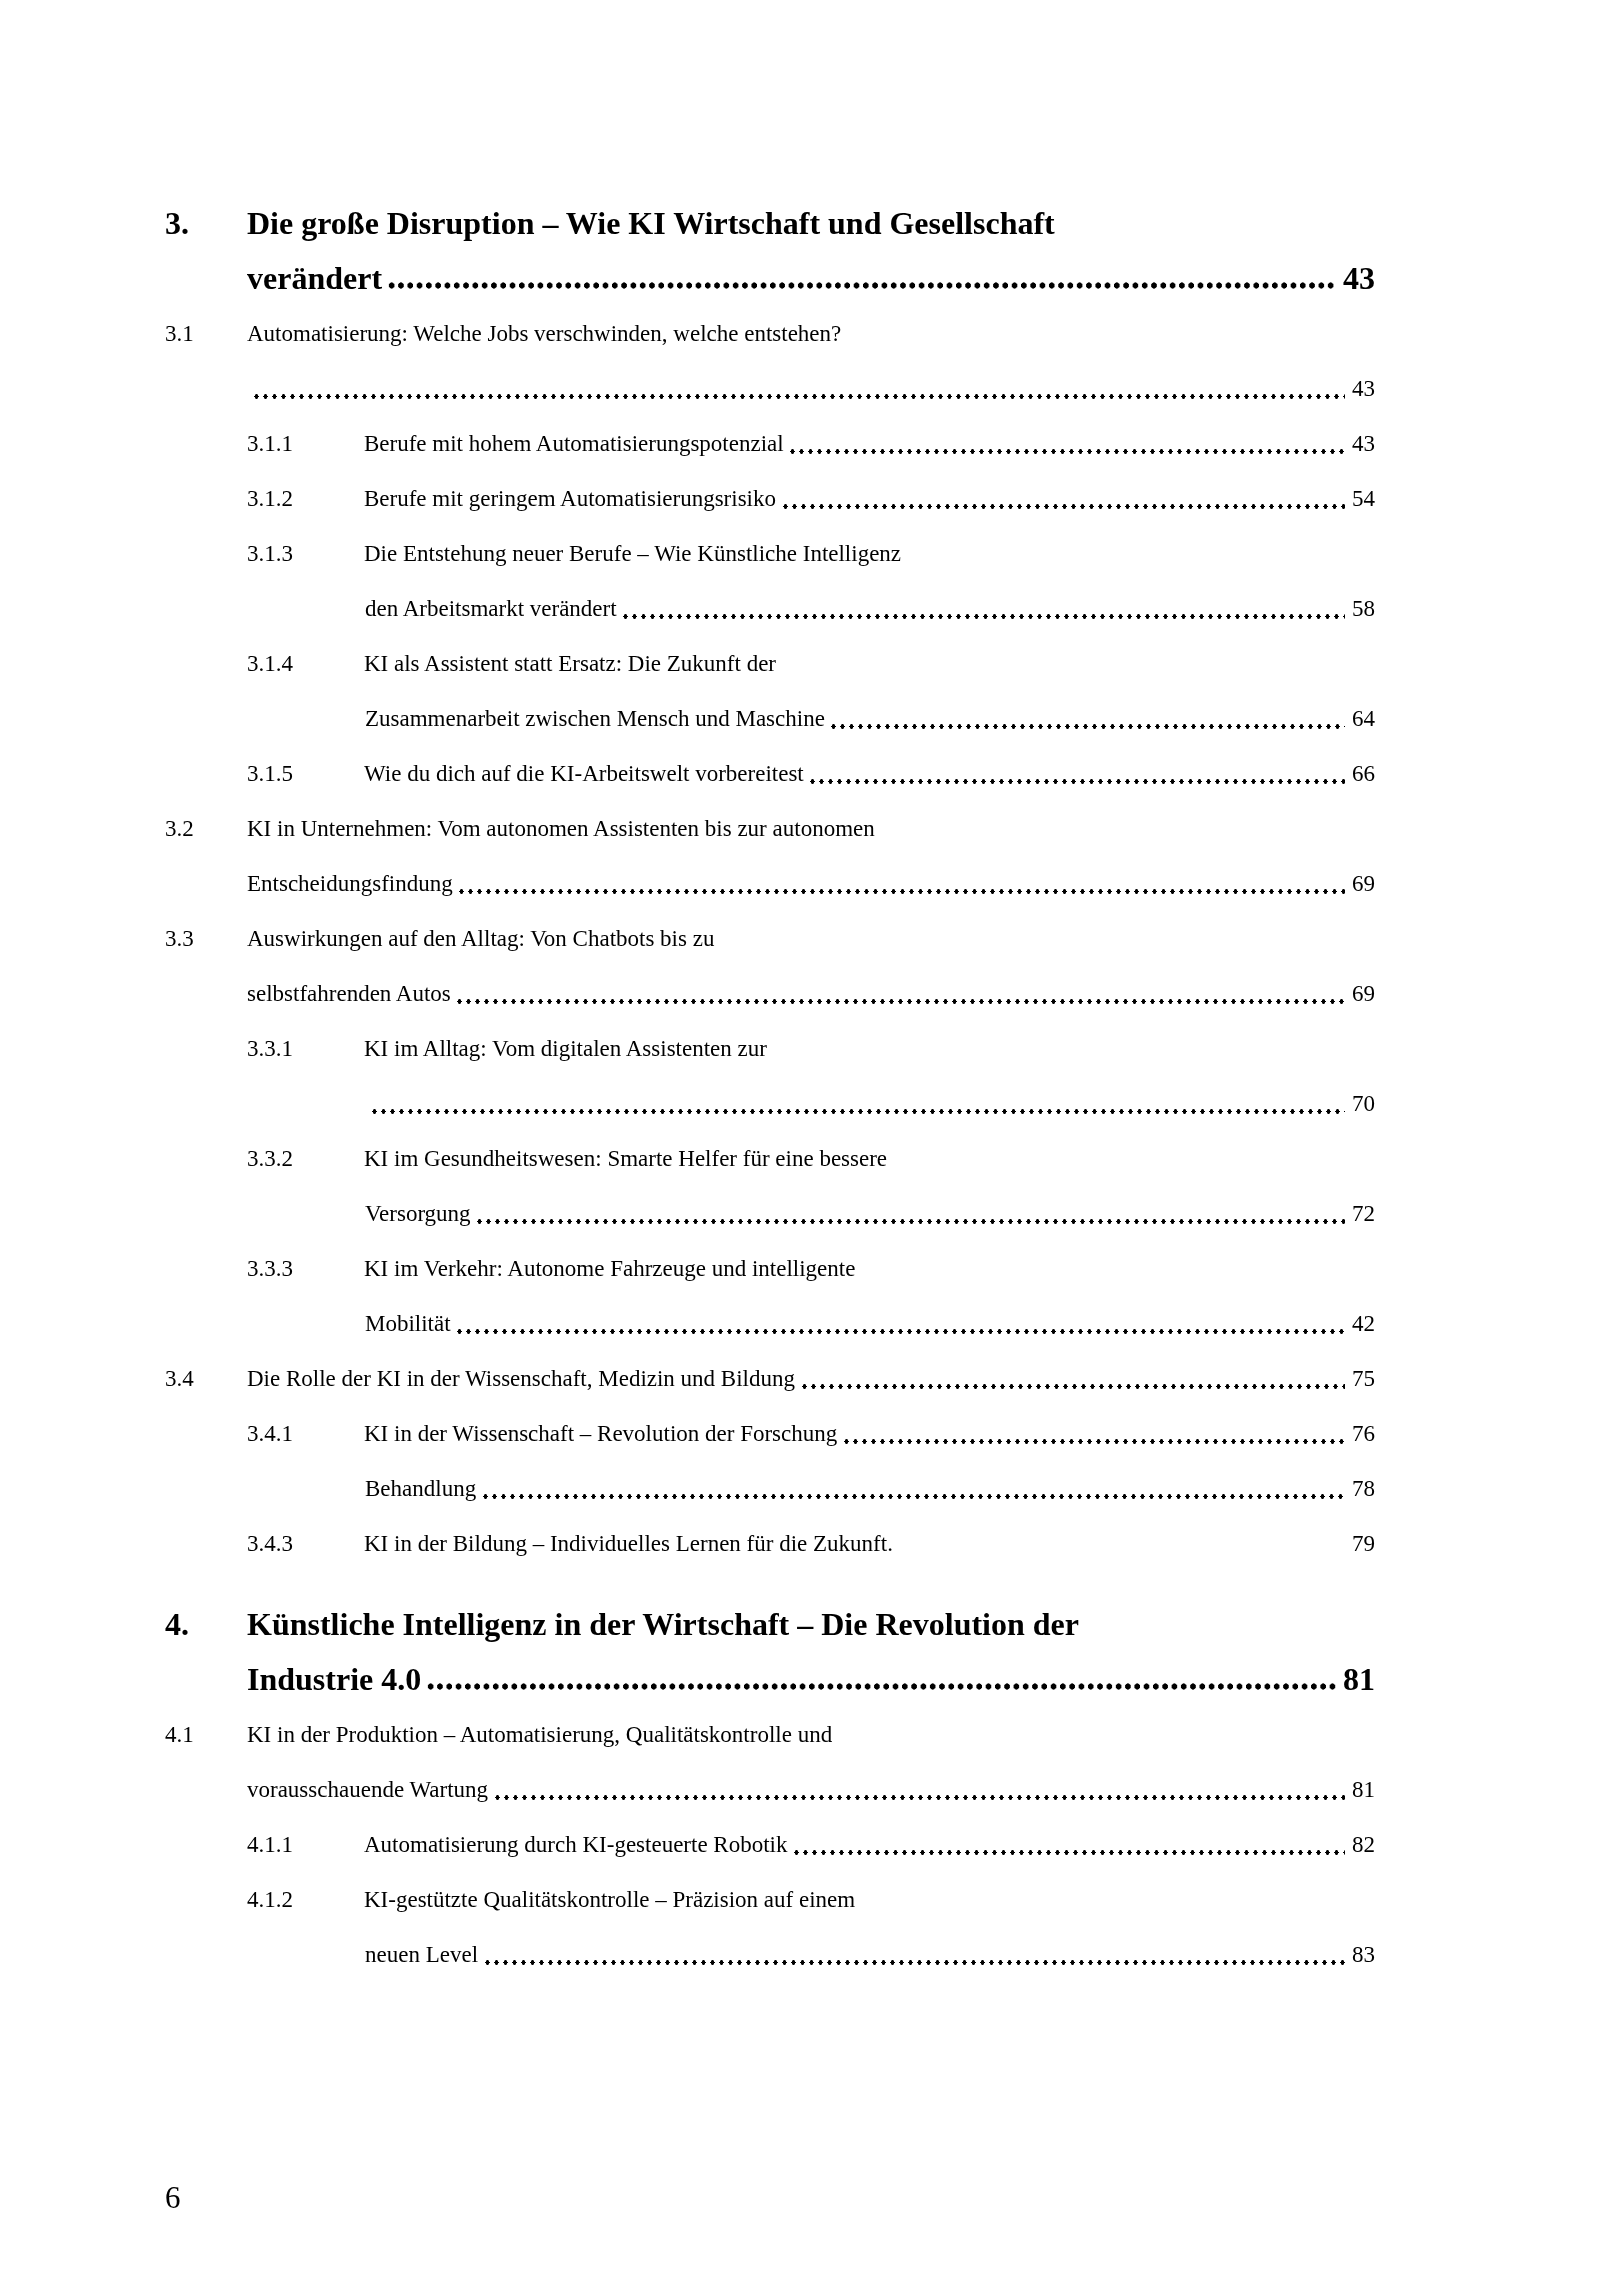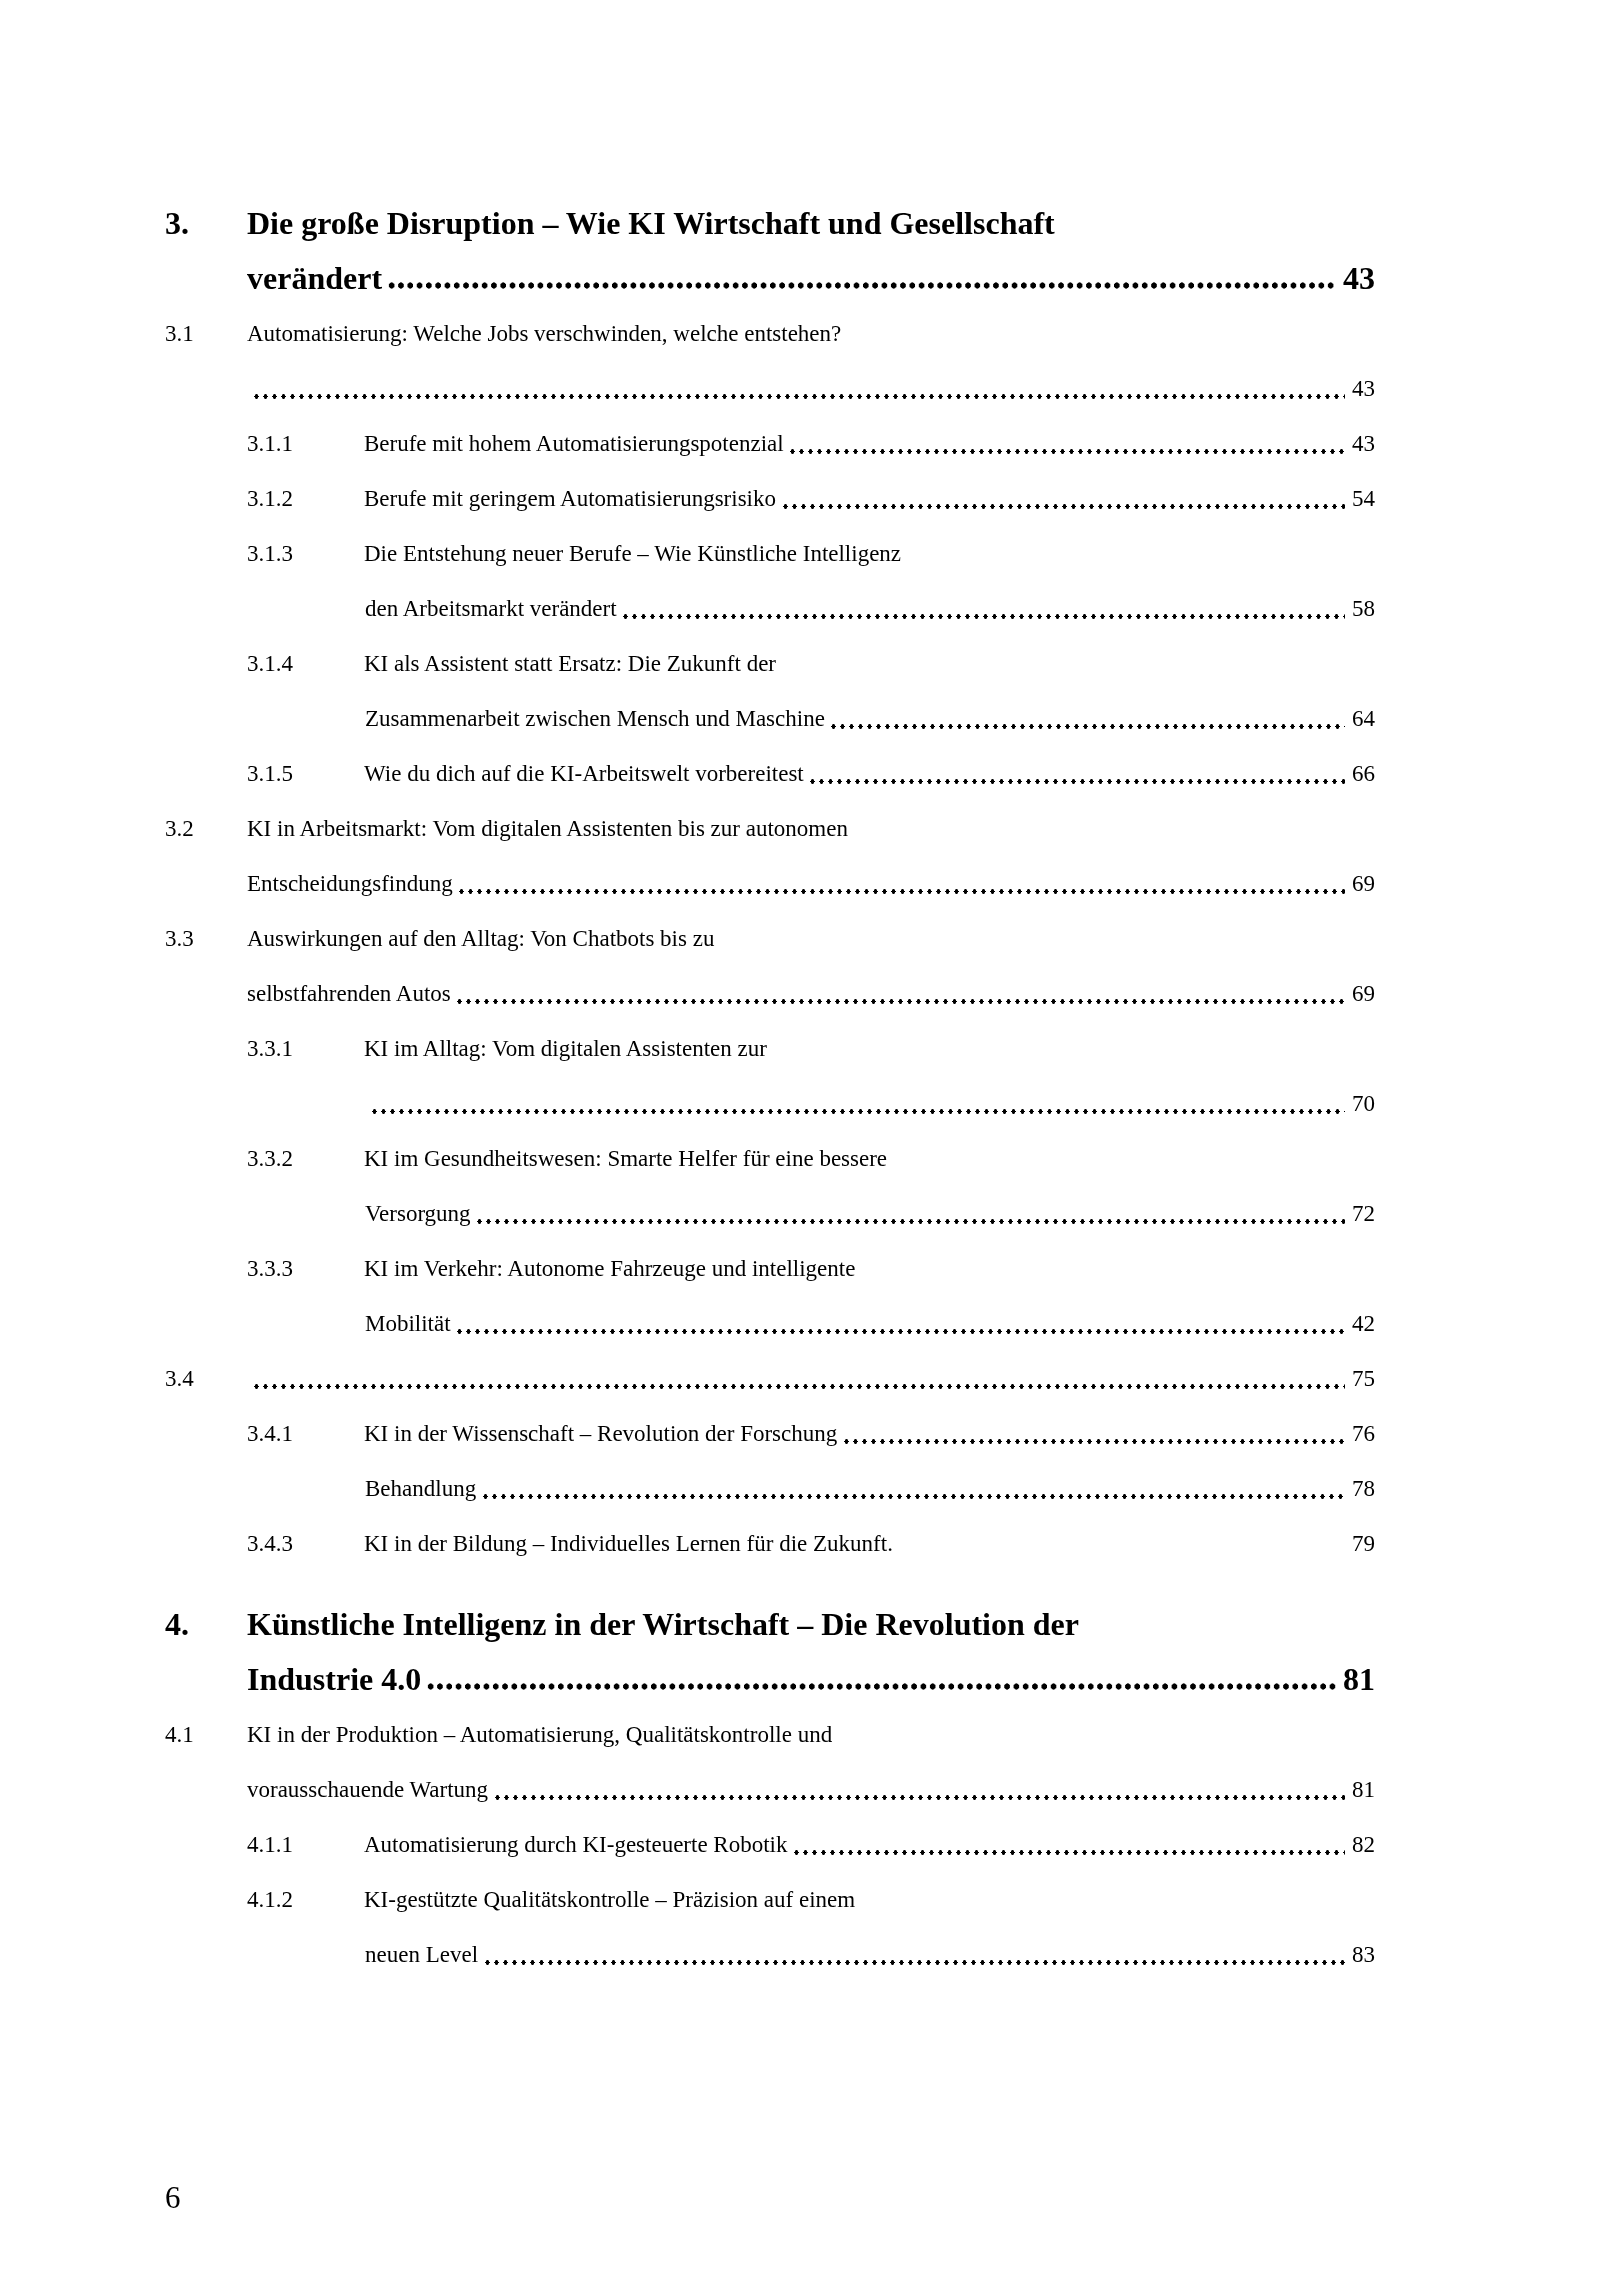--- a/index.html
+++ b/index.html
@@ -119,21 +119,21 @@
     <span class="pg">64</span>
   </div>
     <div class="toc-row ind1">
     <span class="num num1">3.1.5</span>
     <span class="txt">Wie du dich auf die KI-Arbeitswelt vorbereitest</span>
     <span class="leader"></span>
     <span class="pg">66</span>
   </div>
     <div class="toc-row ind0">
     <span class="num num0">3.2</span>
-    <span class="txt">KI in Arbeitsmarkt: Vom digitalen Assistenten bis zur autonomen</span>
+    <span class="txt">KI in Unternehmen: Vom autonomen Assistenten bis zur autonomen</span>
 
   </div>
     <div class="toc-row ind1">
 
     <span class="txt">Entscheidungsfindung</span>
     <span class="leader"></span>
     <span class="pg">69</span>
   </div>
     <div class="toc-row ind0">
     <span class="num num0">3.3</span>
@@ -173,20 +173,21 @@
 
   </div>
     <div class="toc-row ind2">
 
     <span class="txt">Mobilität</span>
     <span class="leader"></span>
     <span class="pg">42</span>
   </div>
     <div class="toc-row ind0">
     <span class="num num0">3.4</span>
+    <span class="txt">Die Rolle der KI in der Wissenschaft, Medizin und Bildung</span>
     <span class="leader"></span>
     <span class="pg">75</span>
   </div>
     <div class="toc-row ind1">
     <span class="num num1">3.4.1</span>
     <span class="txt">KI in der Wissenschaft – Revolution der Forschung</span>
     <span class="leader"></span>
     <span class="pg">76</span>
   </div>
     <div class="toc-row ind2">

